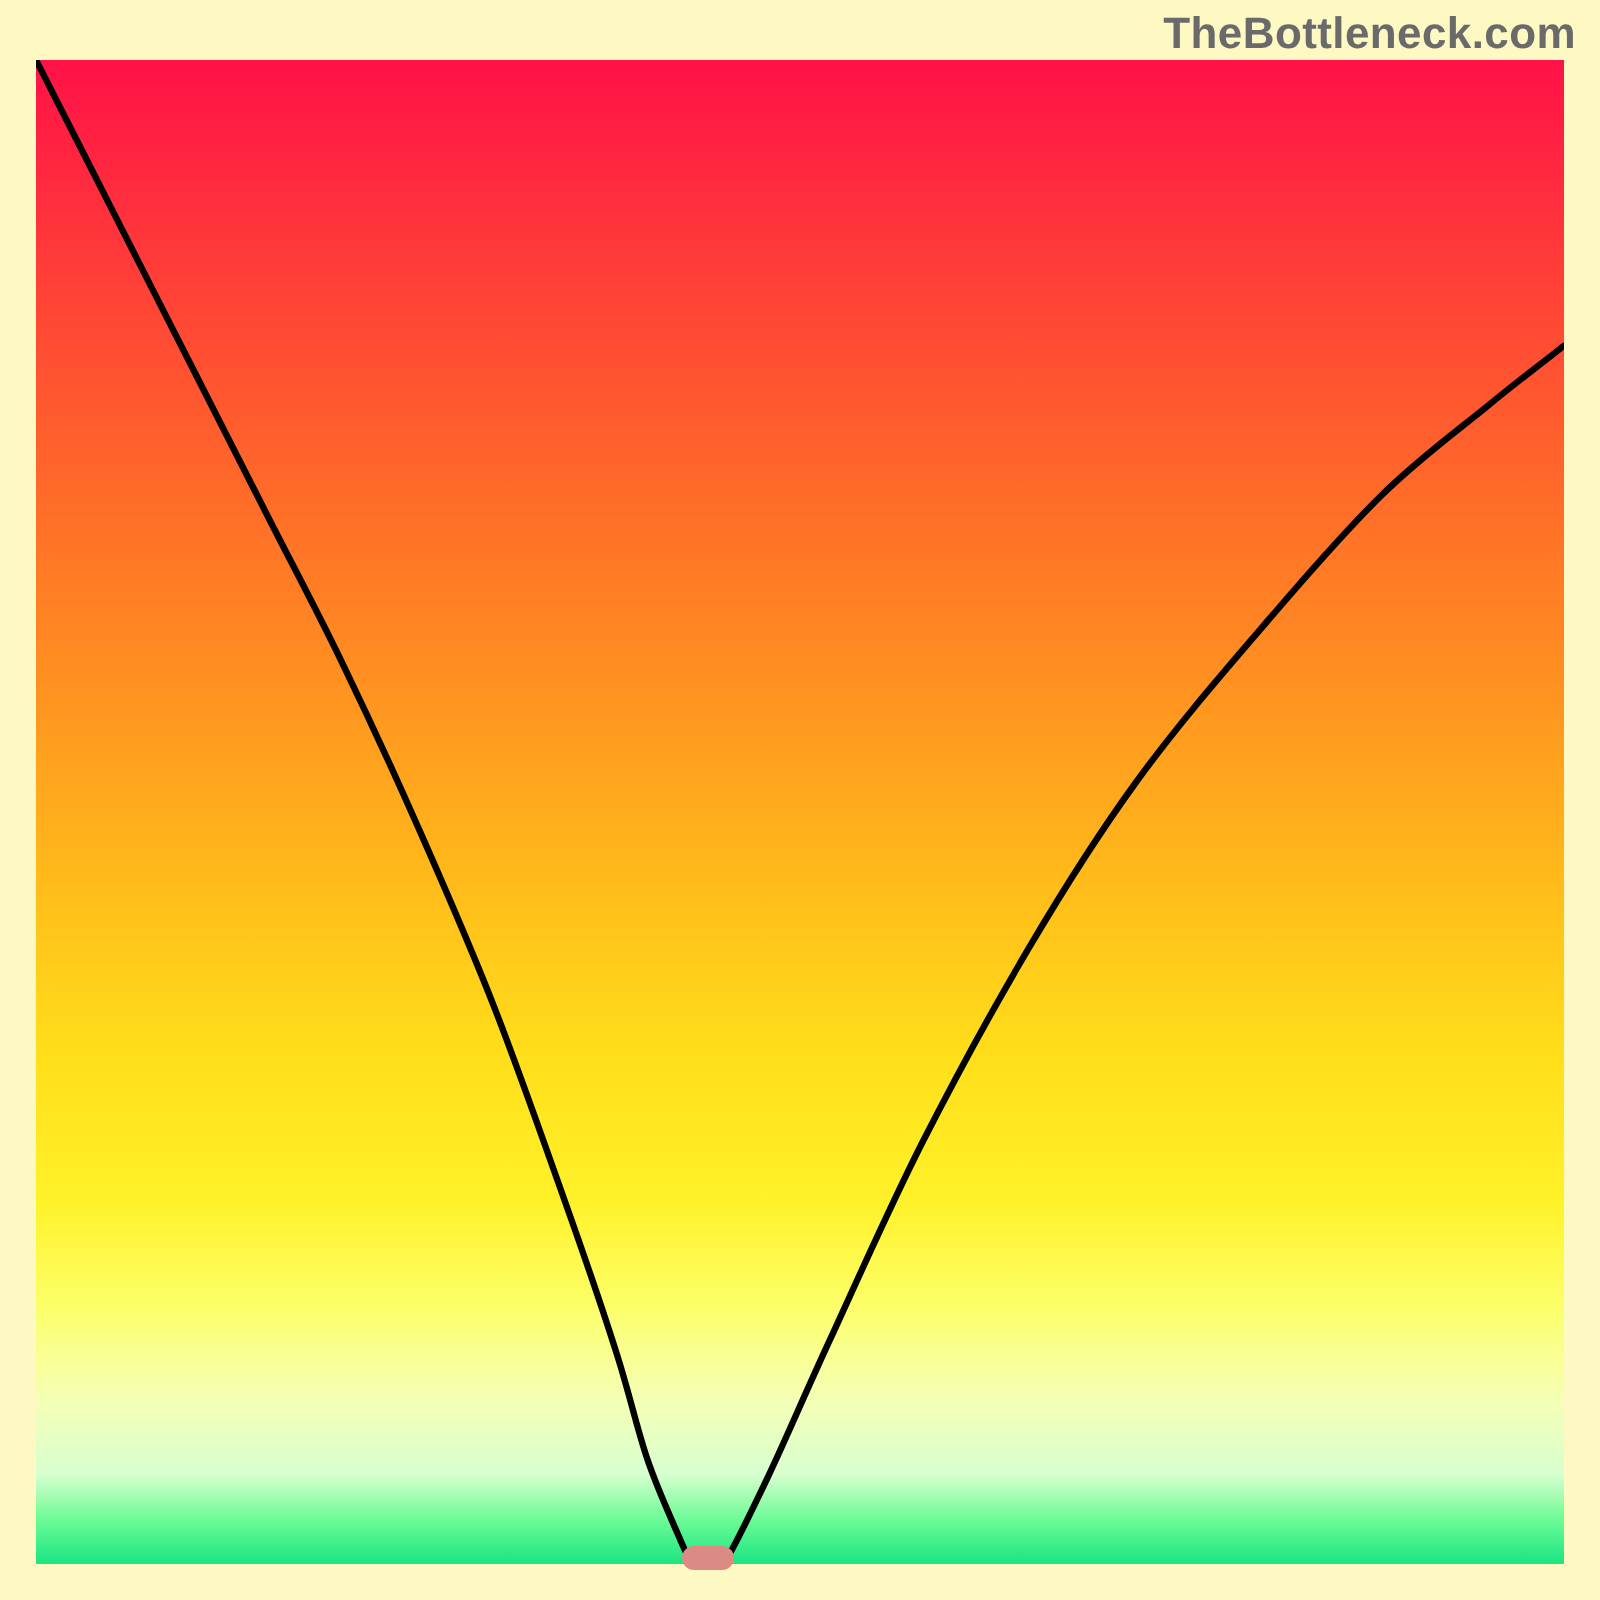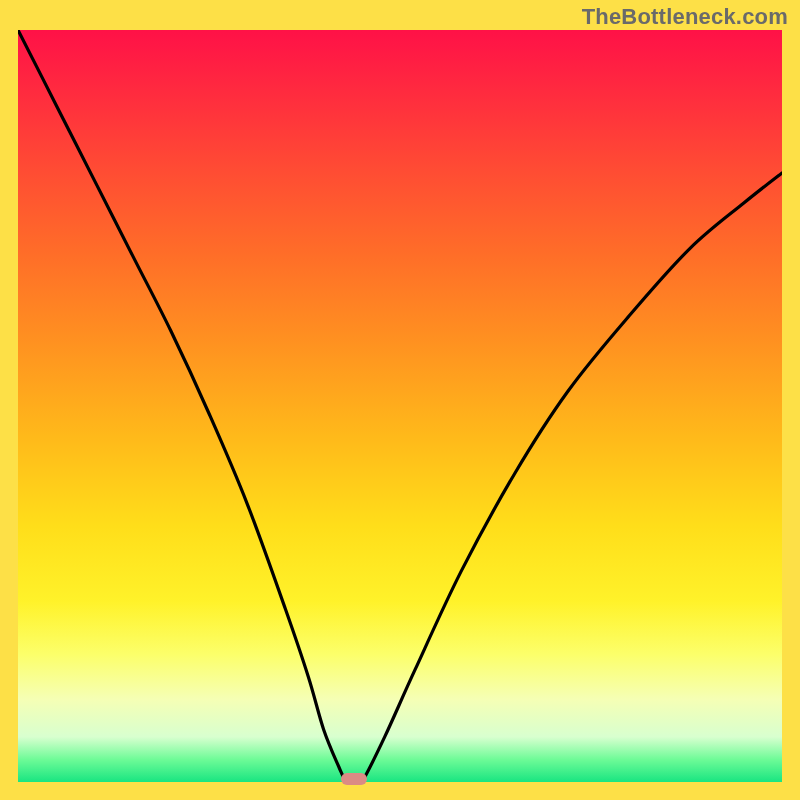--- a/index.html
+++ b/index.html
@@ -8,21 +8,21 @@
     width: 800px;
     height: 800px;
     background: #000;
     overflow: hidden;
     font-family: Arial, Helvetica, sans-serif;
   }
   .frame {
     position: relative;
     width: 800px;
     height: 800px;
-    background: #fde047;
+    background: #fef9c3;
   }
   .watermark {
     position: absolute;
     top: 4px;
     right: 12px;
     color: #6a6a6a;
     font-size: 22px;
     font-weight: 600;
     letter-spacing: 0.2px;
     z-index: 10;

